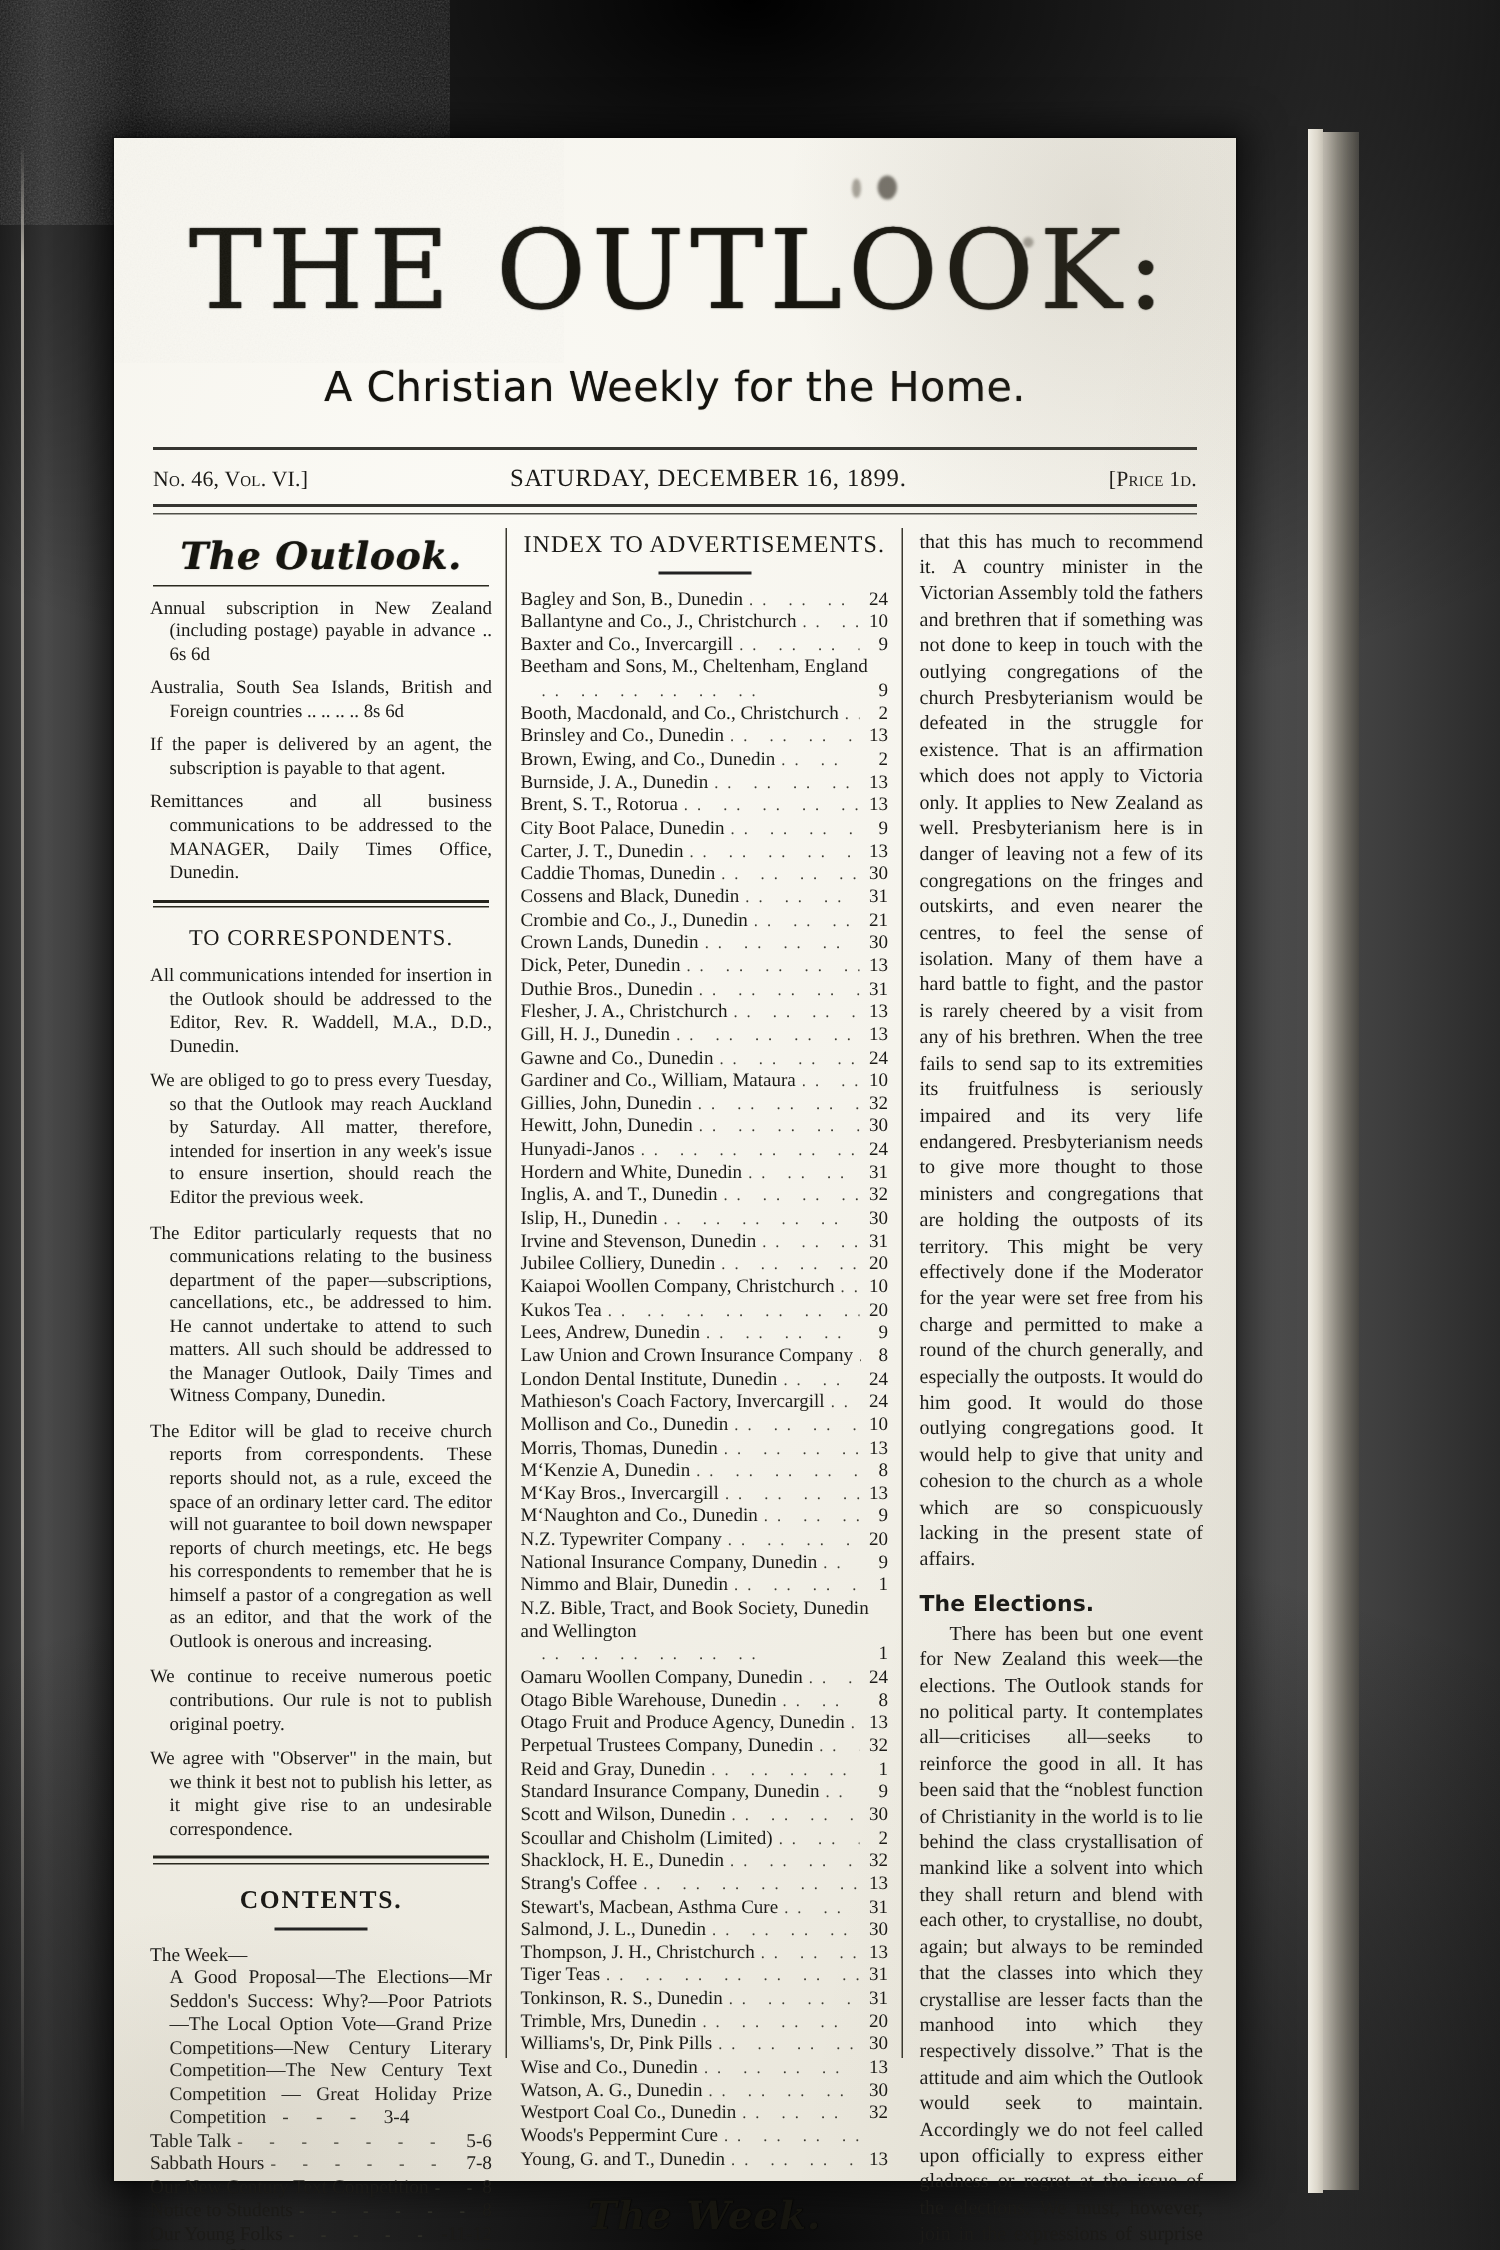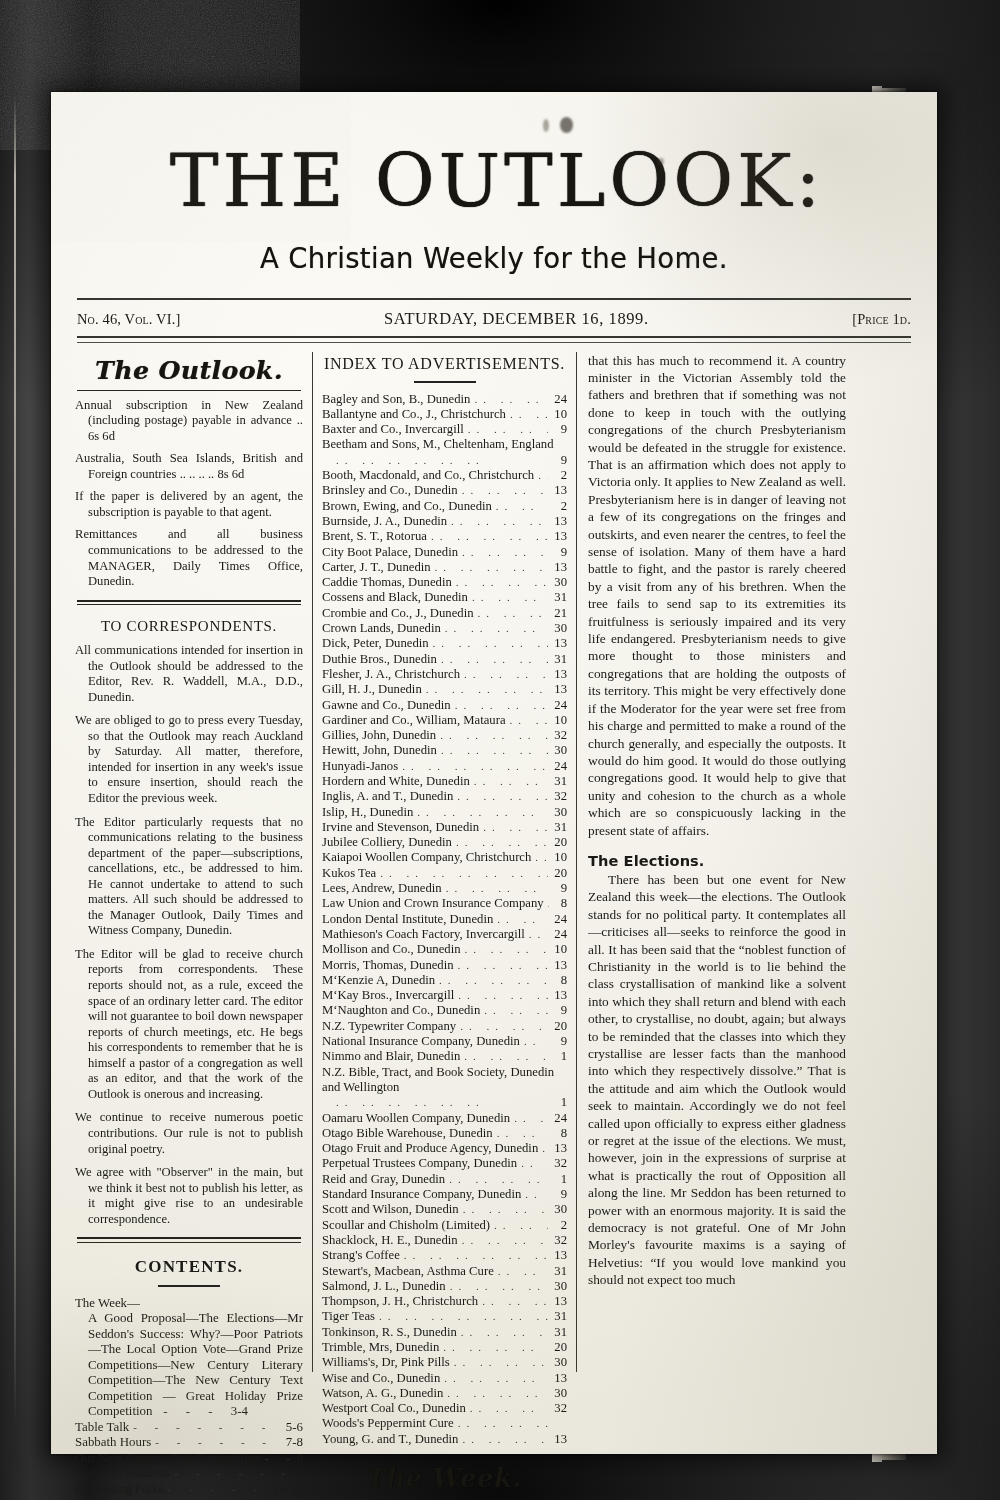--- a/index.html
+++ b/index.html
@@ -17,21 +17,21 @@
                       #3a3a3a 12%,#4e4e4e 20%,#565656 40%,#5a5a5a 60%,#535353 78%,
                       #484848 88%,#3a3a3a 94%,#2a2a2a 100%);
   }
   #noise{position:absolute;inset:0;opacity:.5;pointer-events:none;}
   
   #fibre{position:absolute;left:14px;top:96px;width:2px;height:1330px;
     background:linear-gradient(180deg,rgba(200,195,185,0) 0%,rgba(205,200,190,.85) 6%,
       rgba(190,185,175,.7) 40%,rgba(200,195,185,.8) 70%,rgba(180,175,165,0) 100%);
     filter:blur(.4px);}
   
-  #paper{position:absolute;left:51px;top:92px;width:886px;height:1362px;
+  #paper{position:absolute;left:76px;top:92px;width:748px;height:1362px;
     background:
       radial-gradient(ellipse 120% 80% at 30% 20%, #fbfaf5 0%, #f3f1e9 60%, #eae7dc 100%);
     box-shadow:0 0 22px 8px rgba(0,0,0,.55), 0 0 3px rgba(0,0,0,.8);
     color:#1b1a17;
   }
   
   #deckle{position:absolute;left:880px;top:88px;width:26px;height:1372px;
     background:linear-gradient(90deg,#cfcac0 0%,#b8b3a8 18%,#8e8a80 45%,#6d6a62 70%,#4a4843 100%);
     filter:blur(.5px);opacity:.95;}
   #deckle2{position:absolute;left:872px;top:86px;width:10px;height:1376px;

